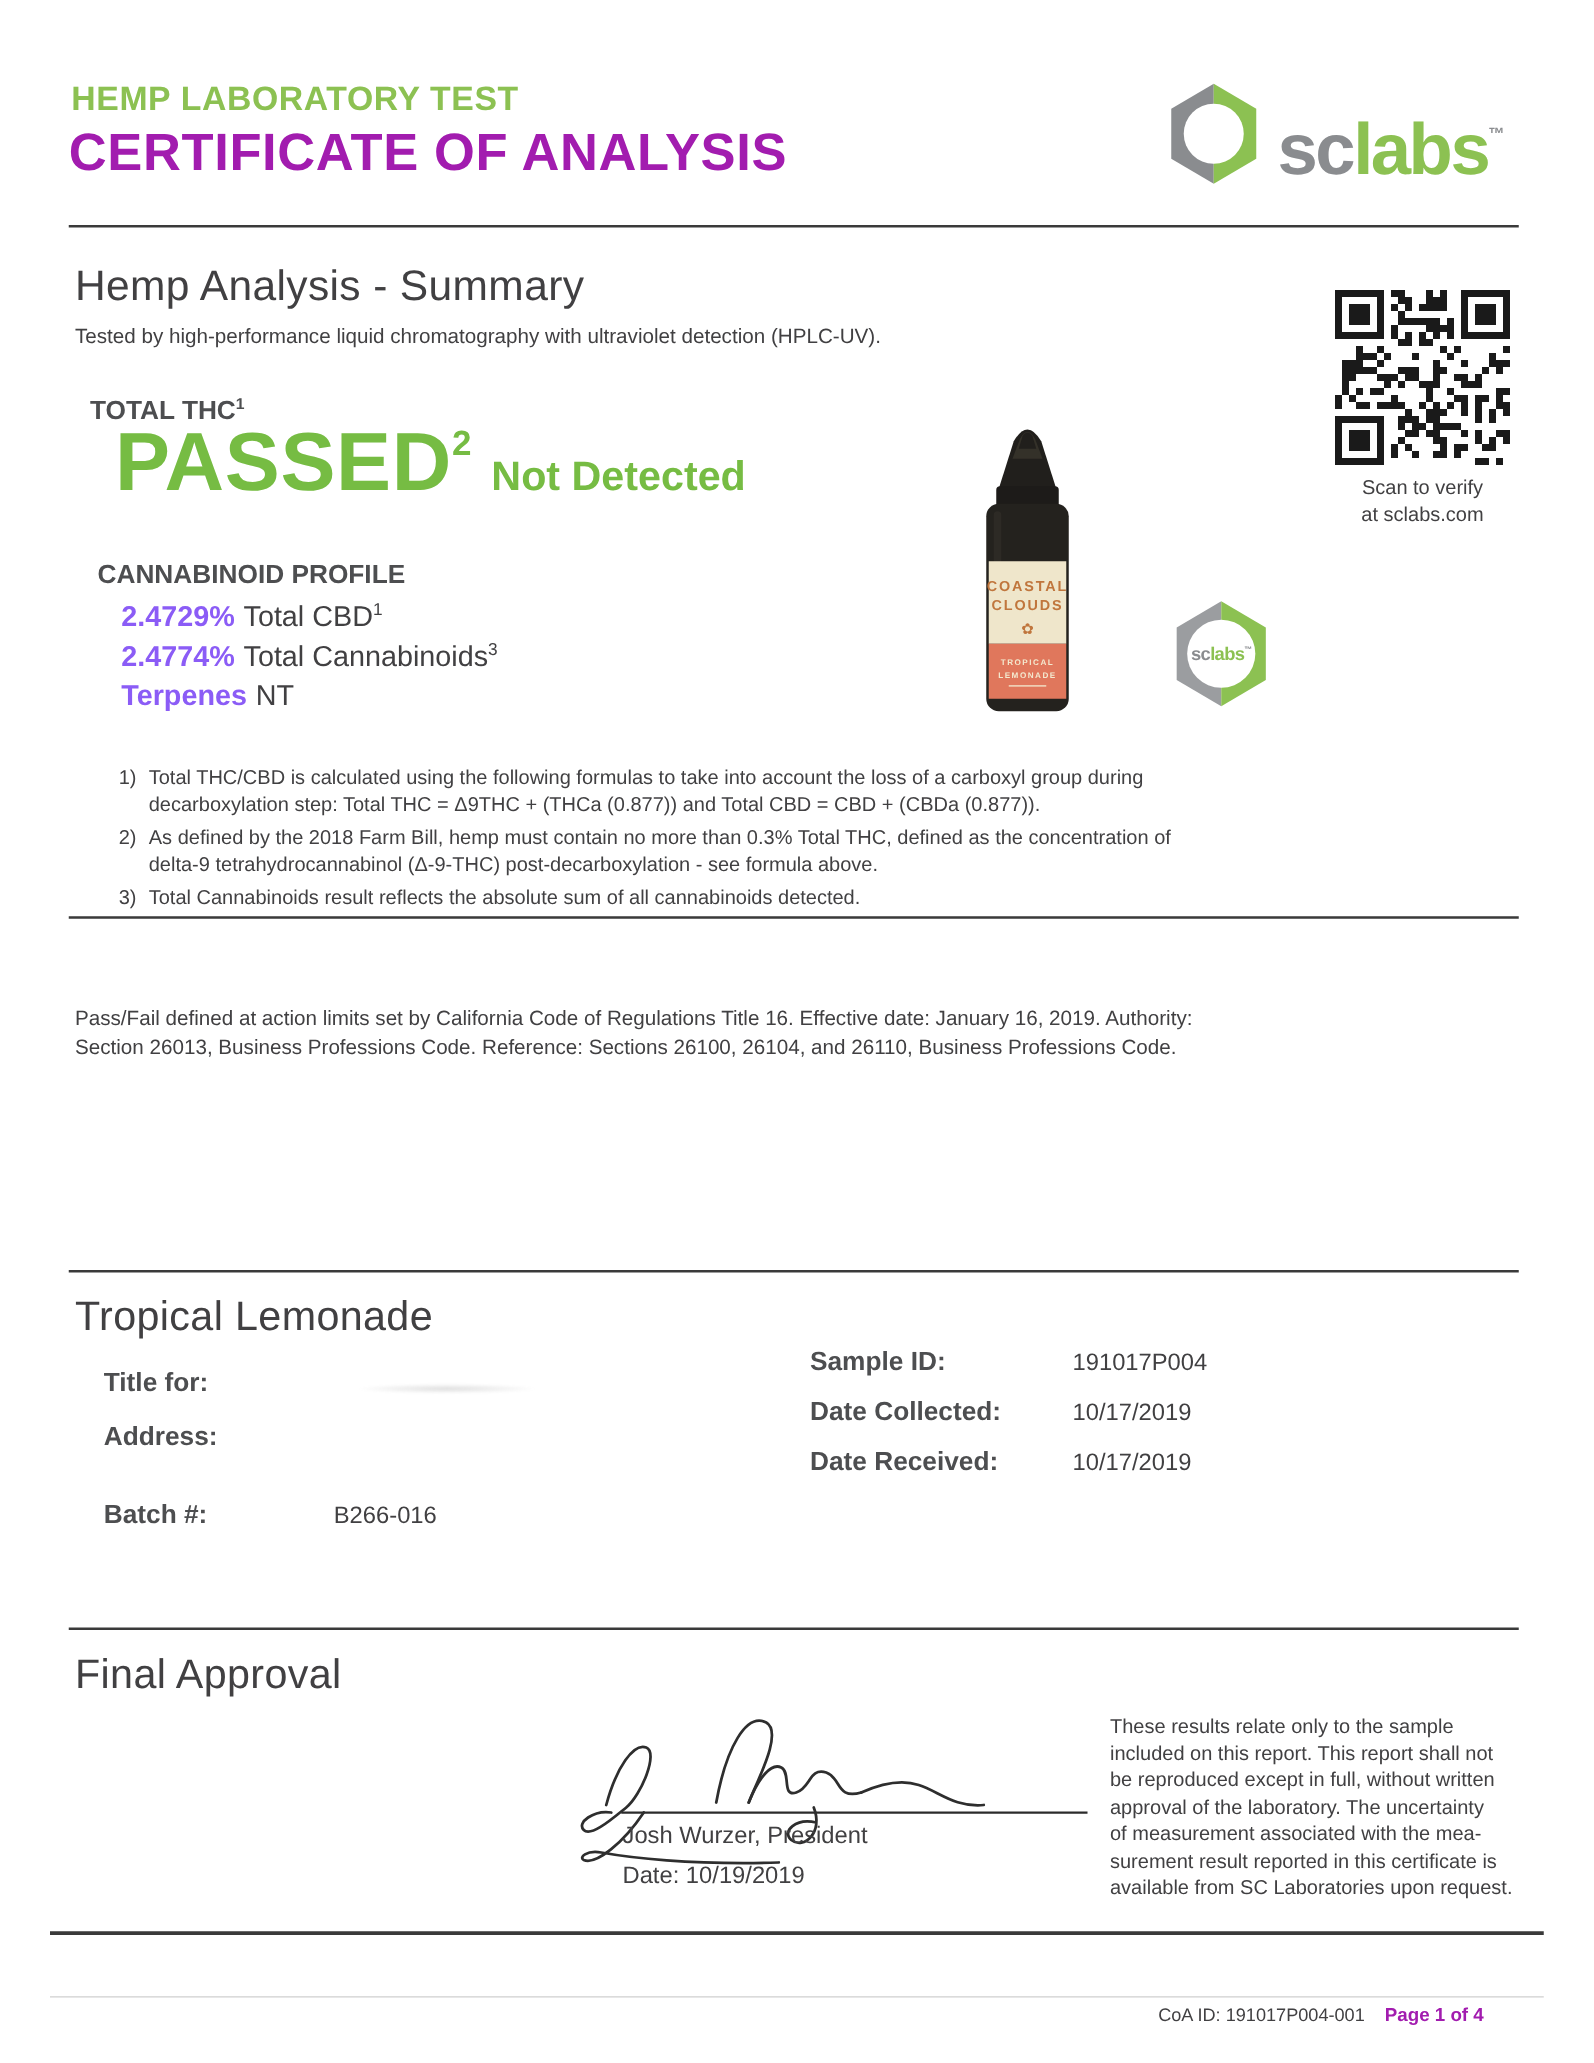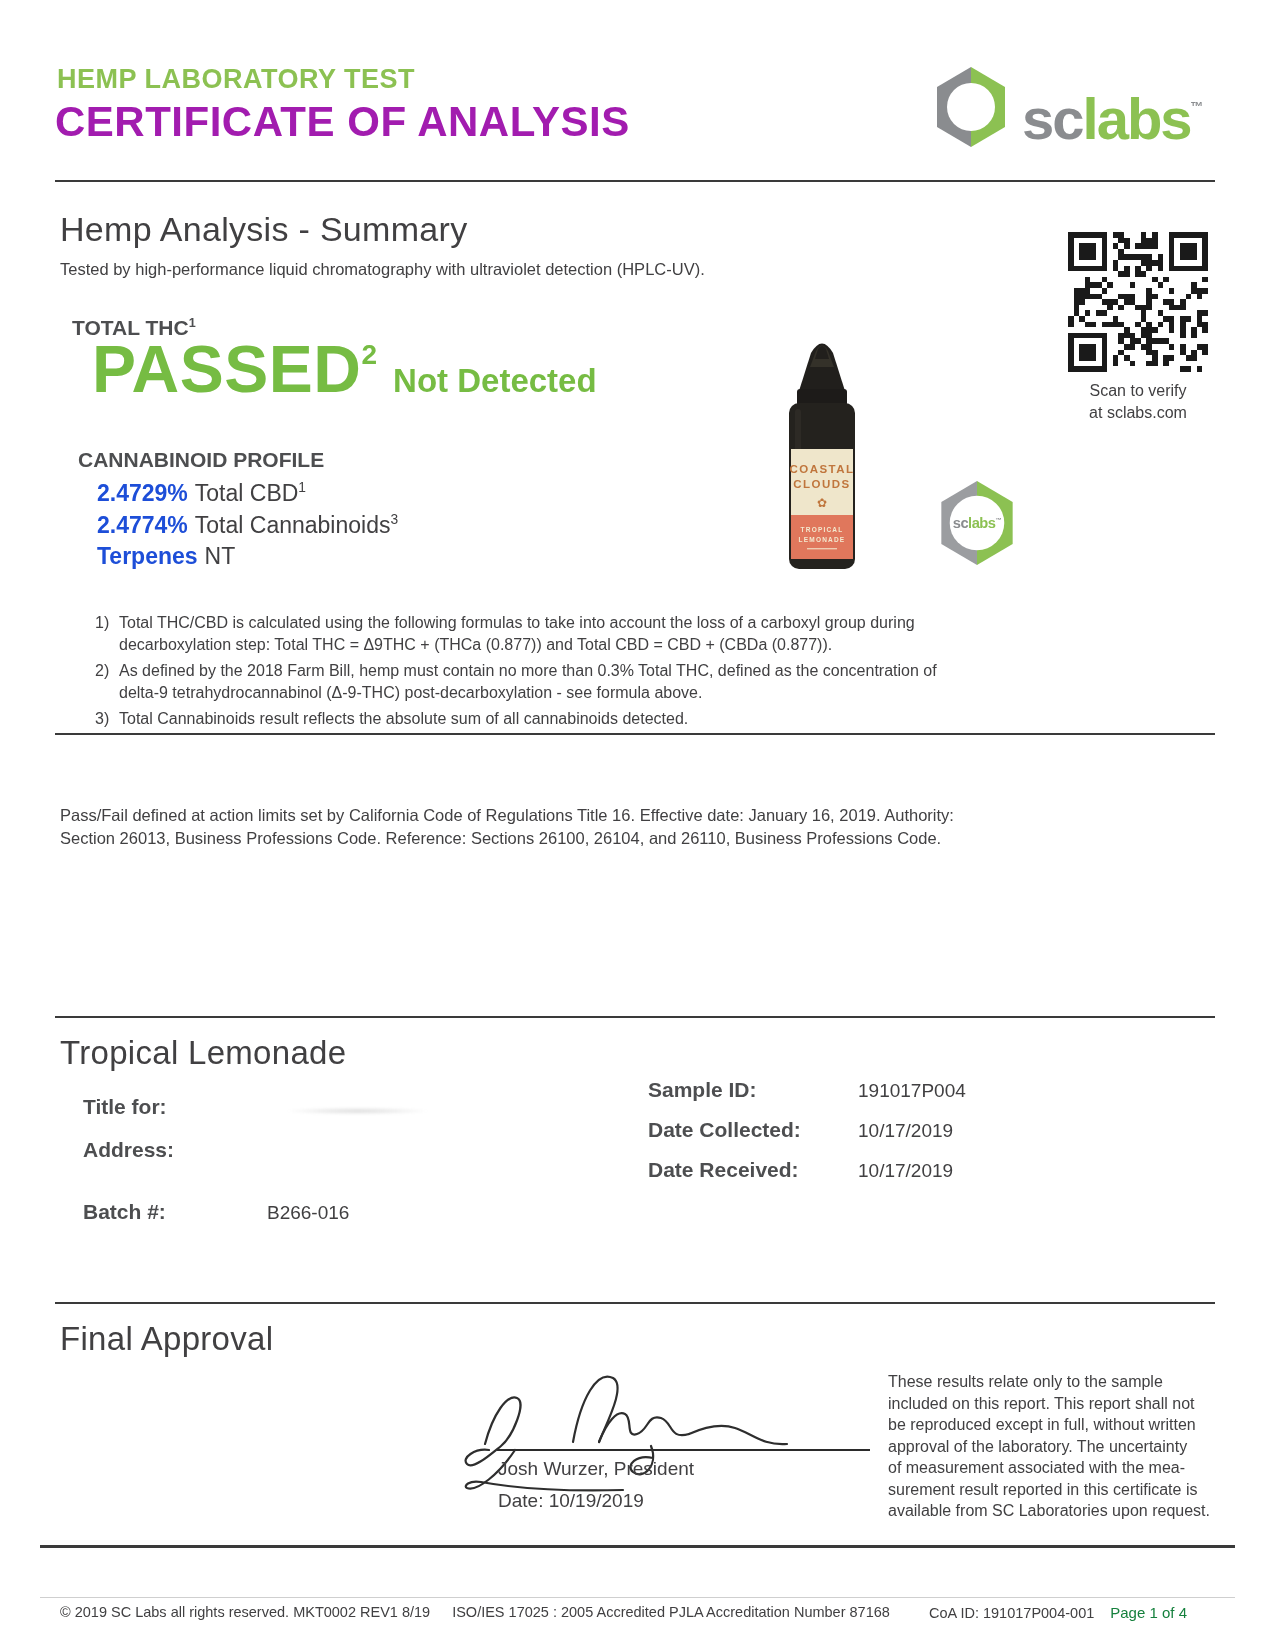--- a/index.html
+++ b/index.html
@@ -23,21 +23,21 @@
   .h1 { font-size:34px; color:#414042; letter-spacing:0.3px; }
   .method { left:60px; top:260px; font-size:16.5px; color:#414042; }
   .mini-h { font-size:21px; font-weight:700; color:#4D4E50; }
   .mini-h sup, .profile-row sup { font-size:60%; }
   .passed-row { left:92px; top:336px; display:flex; align-items:baseline; }
   .passed { font-size:66px; font-weight:800; color:#76BC43; letter-spacing:0.5px; line-height:1; }
   .passed-sup { font-size:28px; font-weight:800; color:#76BC43; vertical-align:30px; position:relative; top:-28px; }
   .not-detected { font-size:33px; font-weight:700; color:#76BC43; margin-left:16px; }
   .profile-rows { left:97px; top:480px; }
   .profile-row { font-size:23px; height:31.5px; color:#414042; }
-  .profile-row .strong { font-weight:700; color:#1d4ed8; margin-right:7px; }
+  .profile-row .strong { font-weight:700; color:#8b5cf6; margin-right:7px; }
 
   .footnotes { left:95px; top:612px; font-size:16px; line-height:22px; color:#414042; }
   .fn { display:flex; margin-bottom:4px; }
   .fn-marker { width:24px; flex:none; }
   .fn-text { width:830px; }
 
   
   .at-body { left:60px; top:804px; width:905px; font-size:16.5px; line-height:23px; }
 
   
@@ -52,21 +52,21 @@
   .signer { left:498px; top:1458px; font-size:19px; color:#414042; }
   .sig-date { left:498px; top:1490px; font-size:19px; color:#414042; }
   .disclaimer { left:888px; top:1371px; font-size:16px; line-height:21.5px; color:#414042; }
 
   
   .footer-address { left:60px; top:1562px; font-size:19px; color:#414042; }
   .footer-sep { padding:0 14px; }
   .copyright-row { left:60px; top:1604px; font-size:14.5px; color:#414042; }
   .copyright-row .gap { display:inline-block; width:22px; }
   .coa-row { right:88px; top:1604px; font-size:14.5px; color:#414042; display:flex; gap:16px; align-items:baseline; }
-  .page-num { font-weight:400; font-size:15px; color:#15803d; }
+  .page-num { font-weight:700; font-size:15px; color:#a21caf; }
 
   .qr-wrap { left:1068px; top:232px; width:140px; height:140px; }
   .qr-caption { left:1053px; top:380px; width:170px; text-align:center; font-size:16px; line-height:22px; color:#414042; }
 
   svg text { font-family:"Liberation Sans", sans-serif; }
 </style>
 </head>
 <body>
 
 <div class="page">
@@ -479,21 +479,18 @@
     <div>of measurement associated with the mea-</div>
     <div>surement result reported in this certificate is</div>
     <div>available from SC Laboratories upon request.</div>
   </div>
 
   <div class="abs rule-footer" style="top:1545px"></div>
 
 
   <div class="abs rule-thin" style="top:1597px"></div>
 
-  <div class="abs copyright-row">
-    <span>© 2019 SC Labs all rights reserved. MKT0002 REV1 8/19</span><span class="gap"></span><span>ISO/IES 17025 : 2005 Accredited PJLA Accreditation Number 87168</span>
-  </div>
   <div class="abs coa-row">
     <span>CoA ID: 191017P004-001</span>
     <span class="page-num">Page 1 of 4</span>
   </div>
 
 </div>
 
 </body></html>

